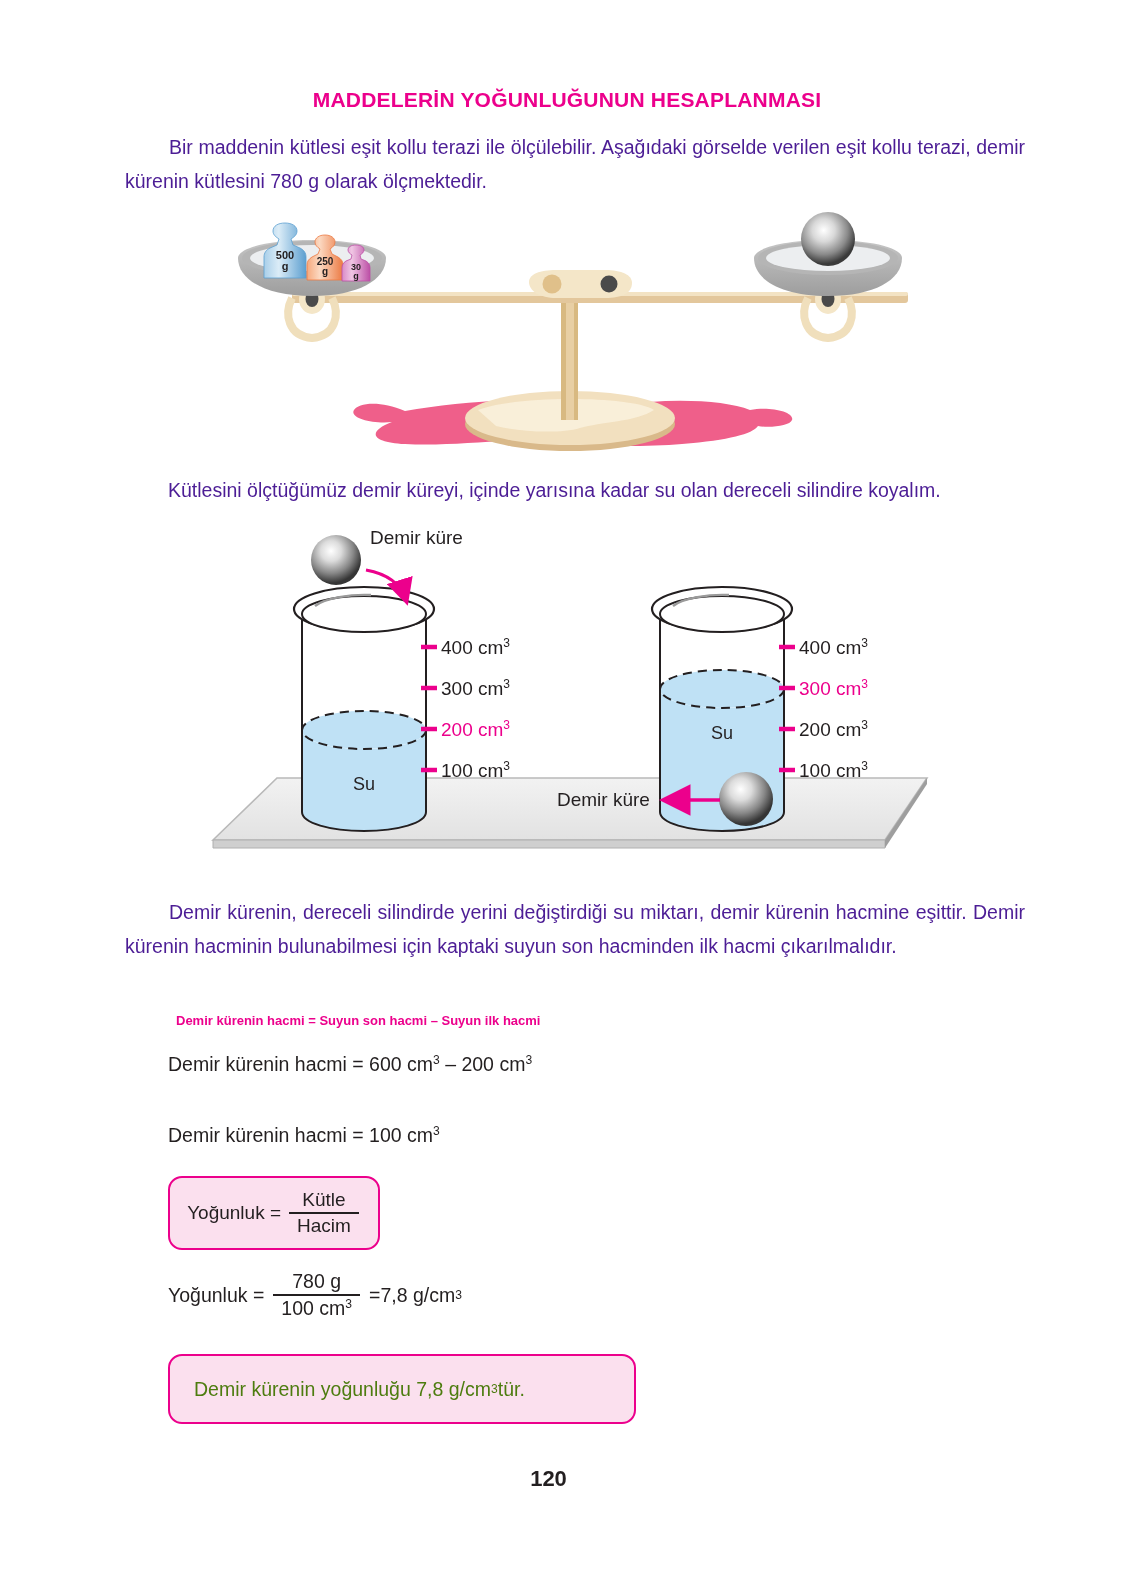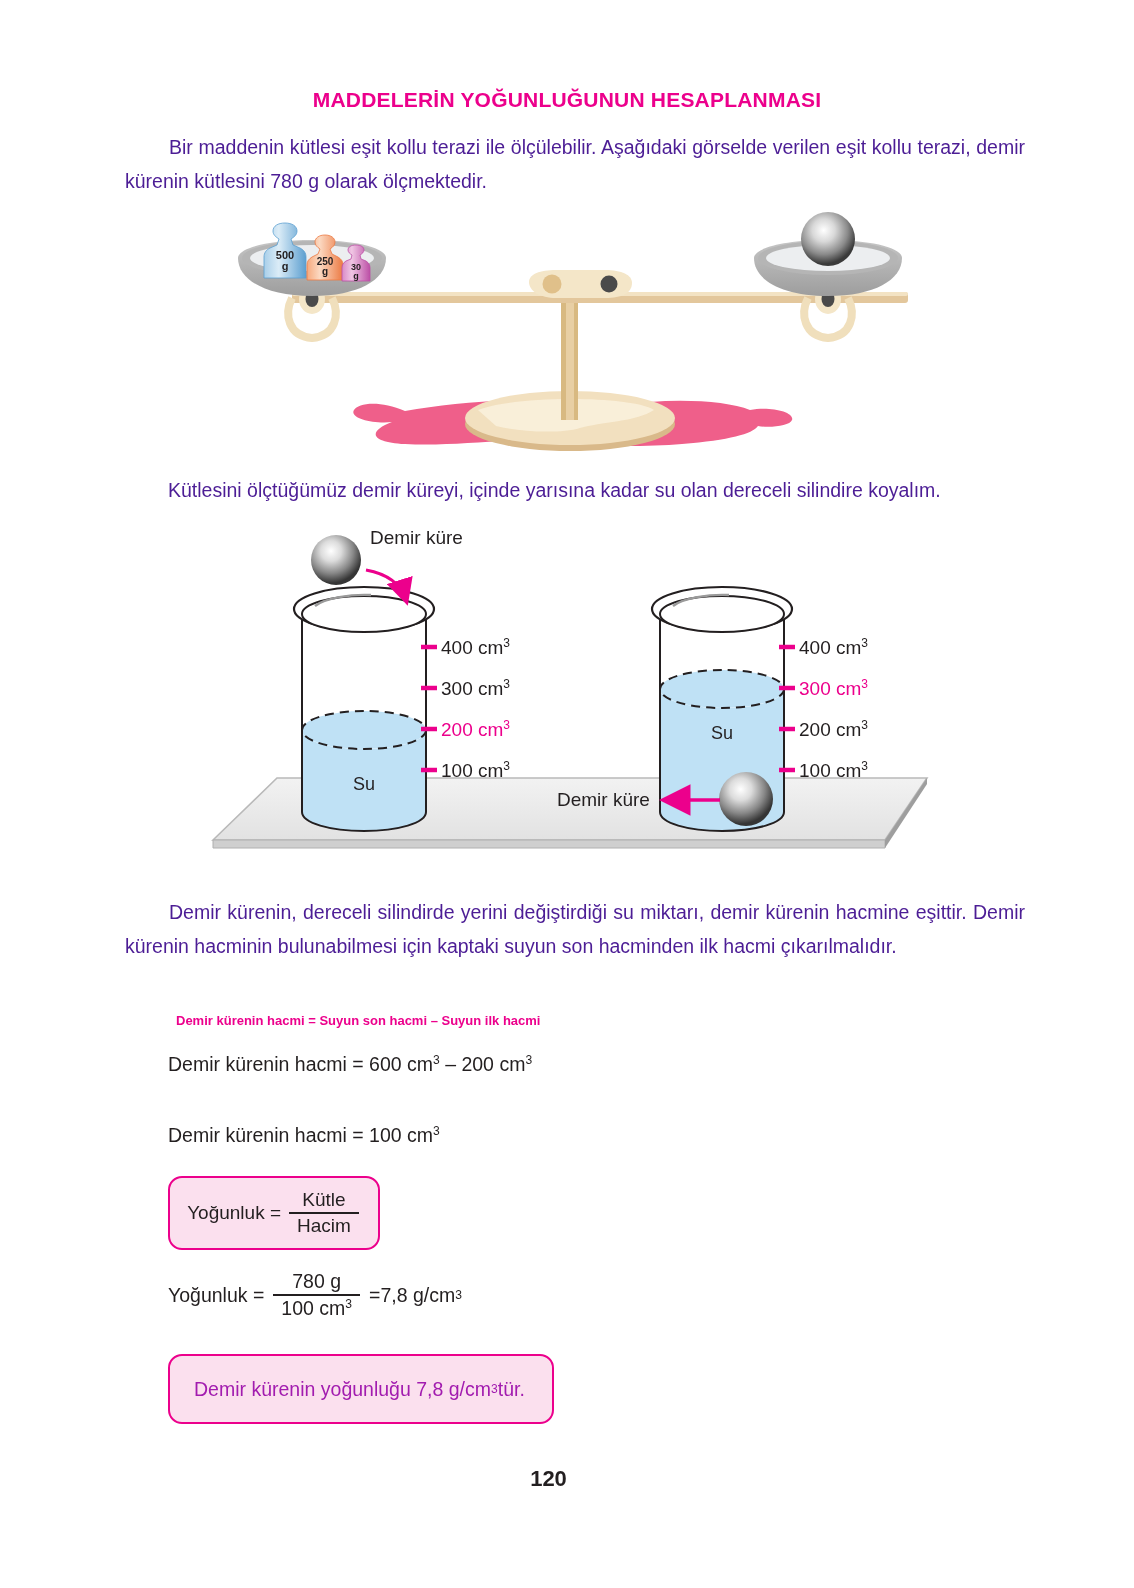--- a/index.html
+++ b/index.html
@@ -112,30 +112,30 @@
     color: #231f20;
     white-space: nowrap;
   }
   .calc-line .lhs { margin-right: 7px; }
   .calc-line .rhs { margin-left: 7px; }
 
   
   .answer-box {
     position: absolute;
     left: 168px; top: 1354px;
-    width: 386px; height: 70px;
+    width: 468px; height: 70px;
     background: #fbe0ee;
     border: 2.5px solid #ec008c;
     border-radius: 14px;
     box-sizing: border-box;
     display: flex;
     align-items: center;
     padding-left: 24px;
     font-size: 19.5px;
-    color: #a21caf;
+    color: #4d7c0f;
   }
 
   .page-number {
     position: absolute;
     left: 0; top: 1466px;
     width: 1097px;
     text-align: center;
     font-size: 22px;
     font-weight: bold;
     color: #231f20;

